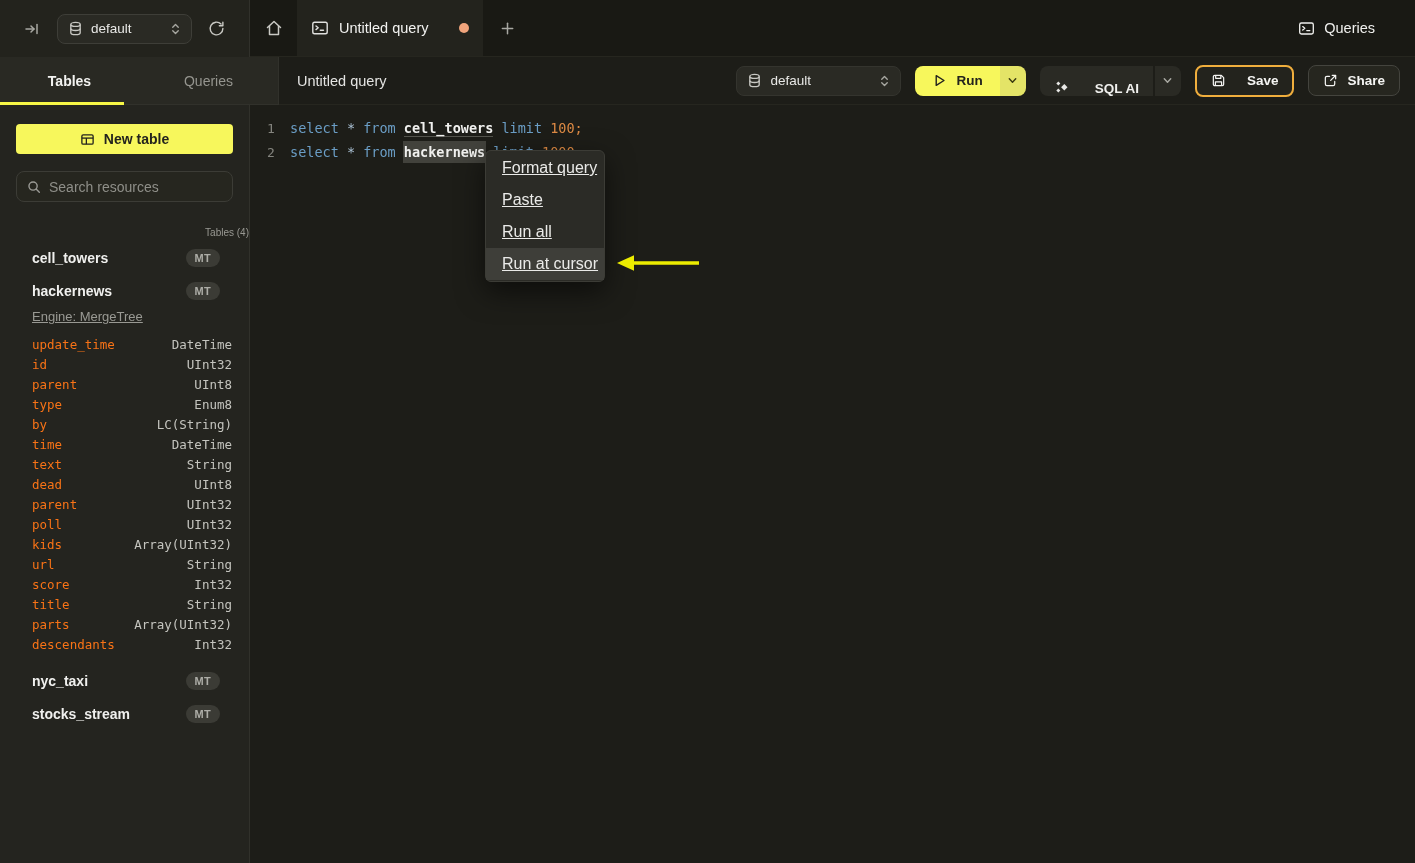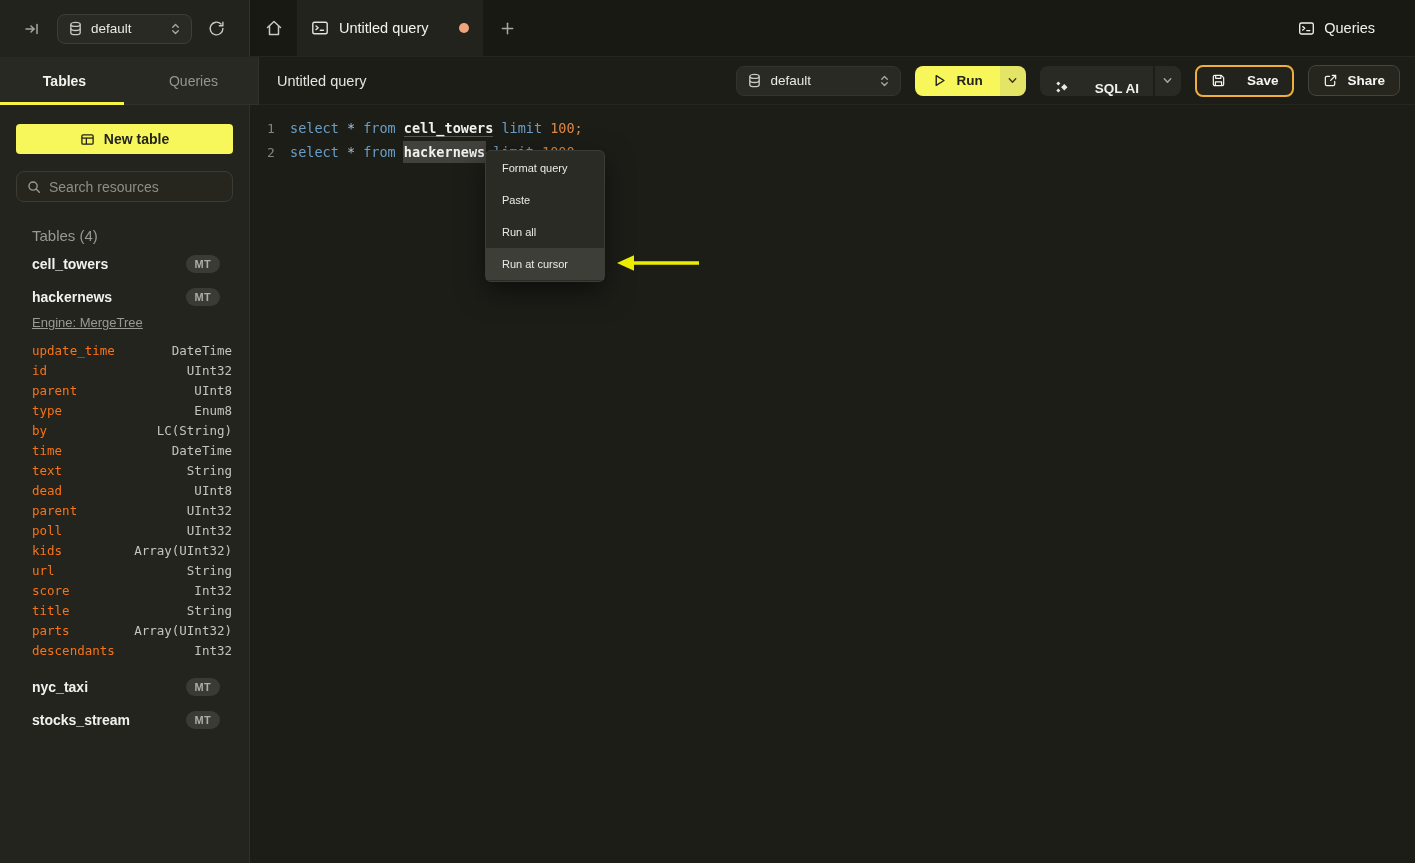--- a/index.html
+++ b/index.html
@@ -37,21 +37,21 @@
   .tab-plus { width:49px; display:flex; align-items:center; justify-content:center; color:#a8a8a2; cursor:pointer; }
   .topbar-spacer { flex:1; }
   .queries-top {
     display:flex; align-items:center; gap:9px; margin-right:40px; cursor:pointer; color:#f0f0ee;
   }
   .queries-top .lbl { font-size:14.5px; }
 
   
   .header-row { position:absolute; top:57px; left:0; right:0; height:48px; display:flex; }
   .sidebar-header {
-    width:259px; flex:none; background:#292923; position:relative; display:flex;
+    width:279px; flex:none; background:#292923; position:relative; display:flex;
     border-right:1px solid #31312b; border-bottom:1px solid #31312b;
   }
   .side-tab { width:50%; display:flex; align-items:center; justify-content:center; font-size:14px; cursor:pointer; }
   .side-tab.active { color:#f2f2f0; font-weight:700; }
   .side-tab.inactive { color:#95958f; }
   .side-tab-underline { position:absolute; left:0; bottom:-1px; width:124px; height:3px; background:#f6f646; }
   .main-header {
     flex:1; background:#1d1d18; display:flex; align-items:center;
     padding:0 15px 0 18px; border-bottom:1px solid #26261f;
   }
@@ -102,21 +102,21 @@
   }
   .search-box {
     margin:17px 16px 0; height:31px; border-radius:8px; border:1px solid #3c3c36;
     background:#26261f; display:flex; align-items:center; padding:0 10px; gap:8px;
   }
   .search-box input {
     flex:1; background:transparent; border:none; outline:none;
     font-family:"Liberation Sans", sans-serif; font-size:14px; color:#e8e8e6;
   }
   .search-box input::placeholder { color:#8f8f89; }
-  .section-label { margin:25px 0 3px 32px; font-size:15px; color:#999993; }
+  .section-label { margin:25px 0 3px 32px; font-size:10px; color:#999993;text-align:right; }
   .table-row {
     height:33px; display:flex; align-items:center; justify-content:space-between;
     padding:0 29px 0 32px; cursor:pointer;
   }
   .table-row .tname { font-size:14px; font-weight:600; color:#f0f0ee; }
   .mt-pill {
     background:#3b3b35; color:#adada7; font-size:11px; font-weight:600;
     padding:3px 9px; border-radius:999px; letter-spacing:.3px;
   }
   .engine-line { padding:2px 0 6px 32px; font-size:13px; color:#999993;text-decoration:underline; }
@@ -144,22 +144,22 @@
   .tok-number { color:#dd8a44; }
   .tok-plain { color:#d8d8d4; }
 
   
   .context-menu {
     position:absolute; left:485px; top:150px; width:120px;
     background:#2b2b26; border:1px solid #3c3c36; border-radius:6px;
     box-shadow:0 10px 28px rgba(0,0,0,.55); padding:1px 0; z-index:10;
   }
   .menu-item {
-    height:32px; line-height:32px; padding-left:16px; font-size:11px;
-    color:#eaeae8; cursor:pointer; white-space:nowrap;
+    height:32px; line-height:32px; padding-left:16px; font-size:16px;
+    color:#eaeae8; cursor:pointer; white-space:nowrap;text-decoration:underline;
   }
   .menu-item.highlighted { background:#3e3e39; }
 
   
   .arrow-annotation { position:absolute; left:615px; top:250px; z-index:20; }
 </style>
 </head>
 <body>
 
 <div class="app">

